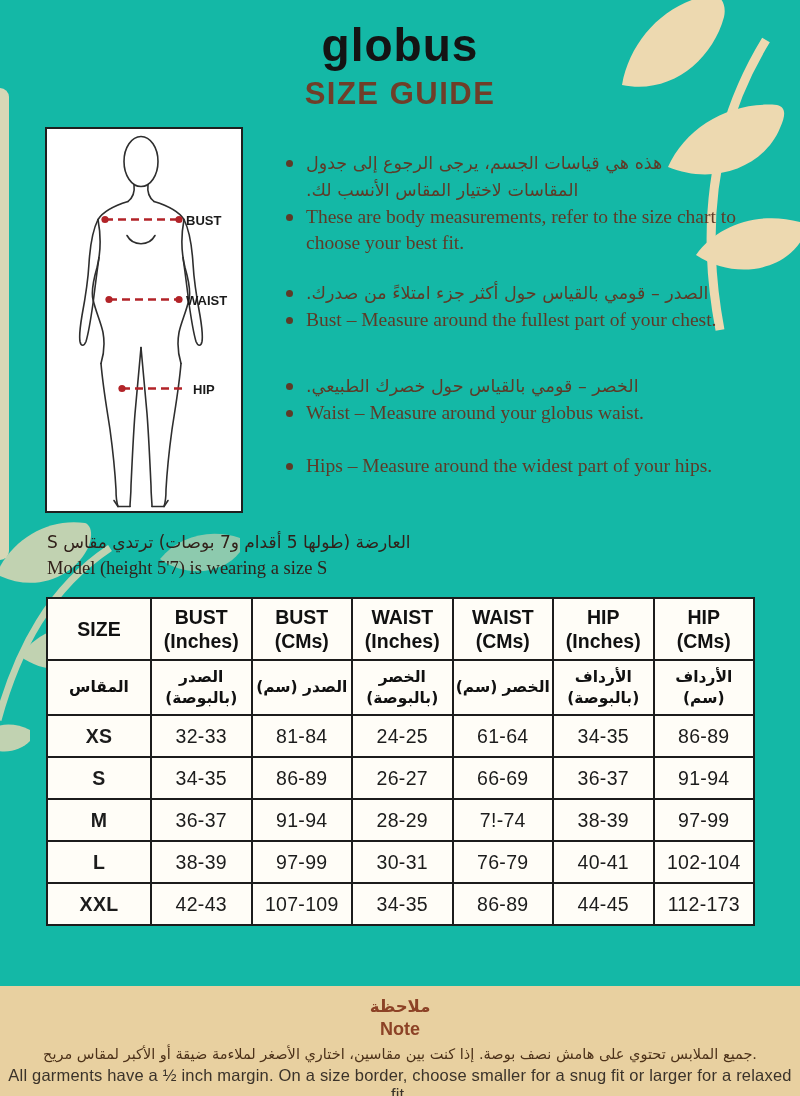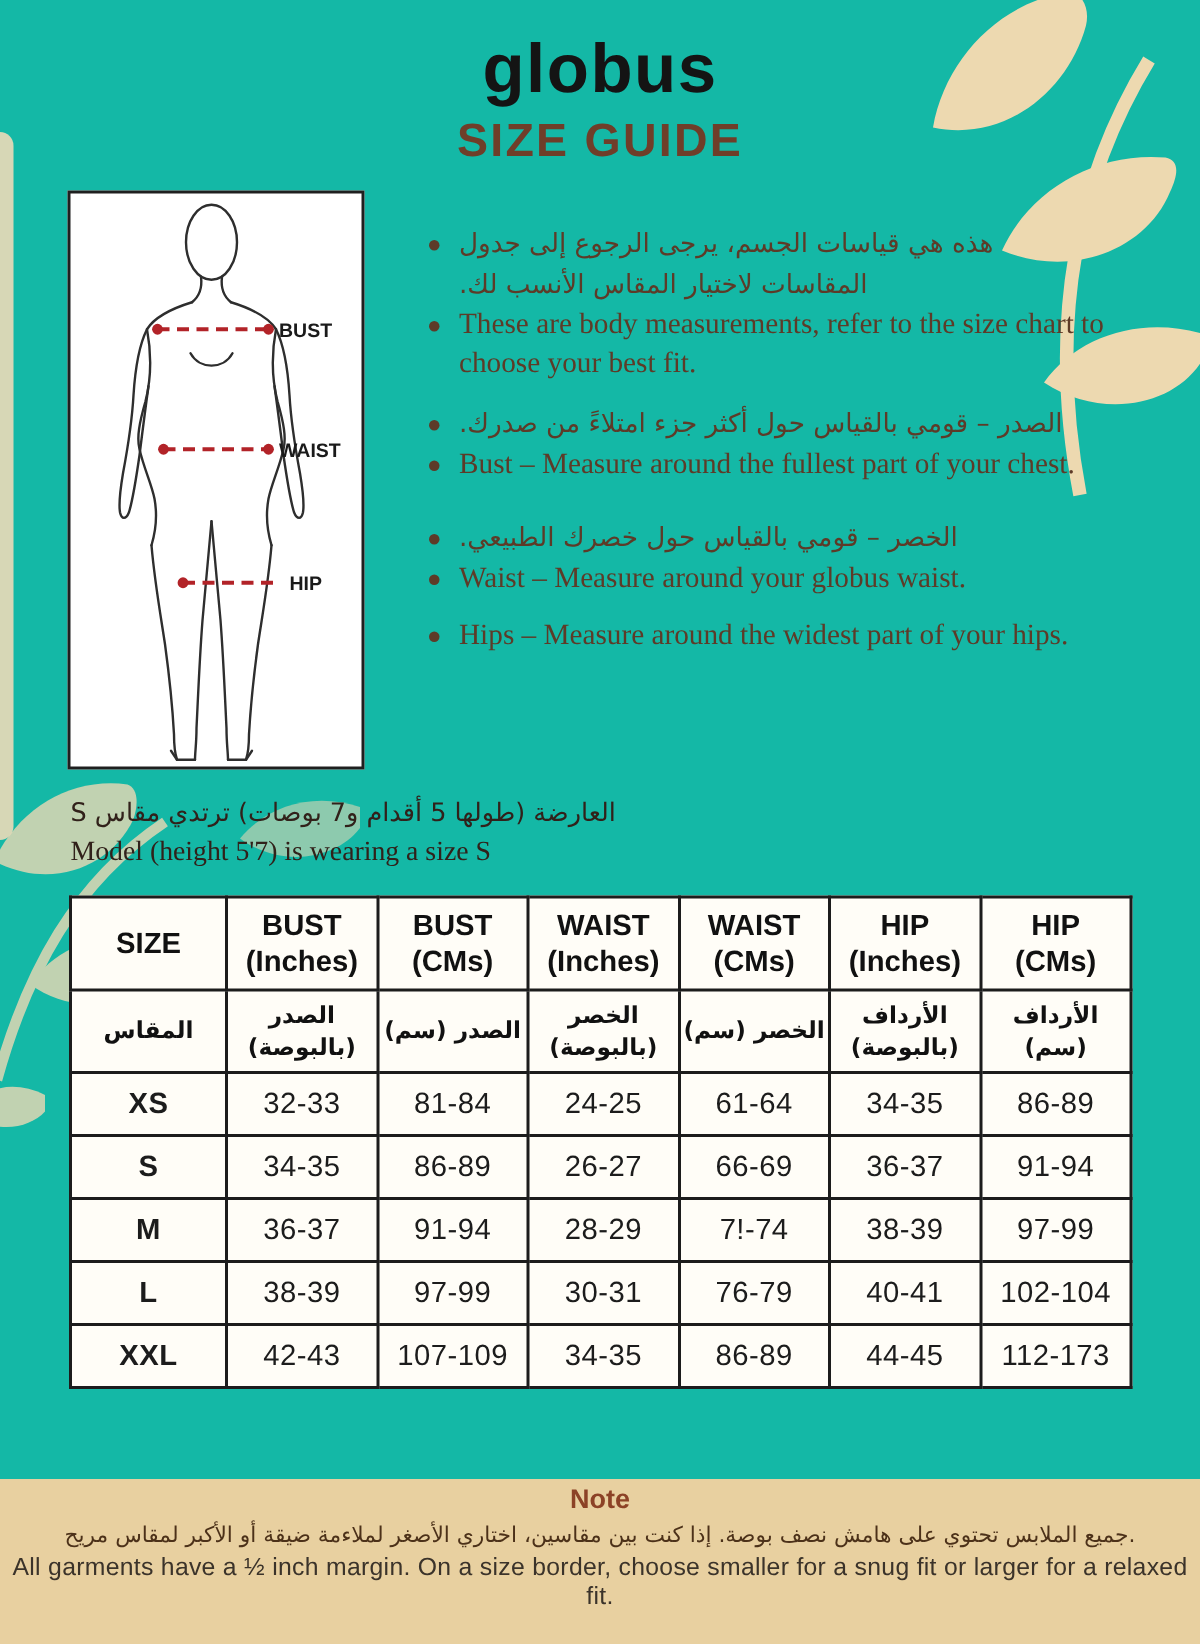--- a/index.html
+++ b/index.html
@@ -13,23 +13,23 @@
   .brand{position:absolute;top:18px;left:0;width:100%;text-align:center;font-size:46px;
          font-weight:600;color:#141414;letter-spacing:1px}
   .guide-title{position:absolute;top:76px;left:0;width:100%;text-align:center;font-size:31px;
          font-weight:700;color:#6f3e29;letter-spacing:1.5px}
   
   .figure-box{position:absolute;left:45px;top:127px;width:198px;height:386px;background:#ffffff;
          border:2px solid #1f1f1f;box-sizing:border-box}
   .figure-box svg{display:block;width:100%;height:100%}
   
   .instructions{position:absolute;left:284px;top:150px;width:452px;color:#5d3b28}
-  .instr-group:nth-child(1){margin-bottom:14px}
-  .instr-group:nth-child(2){margin-bottom:23px}
-  .instr-group:nth-child(3){margin-bottom:12px}
+  .instr-group:nth-child(1){margin-bottom:24px}
+  .instr-group:nth-child(2){margin-bottom:40px}
+  .instr-group:nth-child(3){margin-bottom:27px}
   .bullet-item{display:flex;align-items:flex-start}
   .dot{width:7px;height:7px;border-radius:50%;background:#5d3b28;margin:10px 13px 0 2px;flex:none}
   .bullet-item.ar .btxt{font-family:"DejaVu Sans",sans-serif;font-size:17.5px;line-height:27px;
          direction:rtl;text-align:left}
   .bullet-item.en .btxt{font-family:"Liberation Serif",serif;font-size:19.5px;line-height:26px}
   
   .model-note{position:absolute;left:47px;top:529px;width:470px;color:#31211a}
   .model-ar{font-family:"DejaVu Sans",sans-serif;font-size:17px;line-height:26px;direction:rtl;text-align:left}
   .model-en{font-family:"Liberation Serif",serif;font-size:18.5px;line-height:26px}
   
@@ -238,18 +238,19 @@
           <td>107-109</td>
           <td>34-35</td>
           <td>86-89</td>
           <td>44-45</td>
           <td>112-173</td>
         </tr>
       </tbody>
   </table>
 
   <div class="note-band">
+    <div class="note-title-ar">ملاحظة</div>
     <div class="note-title-en">Note</div>
     <div class="note-body-ar">جميع الملابس تحتوي على هامش نصف بوصة. إذا كنت بين مقاسين، اختاري الأصغر لملاءمة ضيقة أو الأكبر لمقاس مريح.</div>
     <div class="note-body-en">All garments have a ½ inch margin. On a size border, choose smaller for a snug fit or larger for a relaxed fit.</div>
   </div>
 
 </div>
 
 </body></html>

